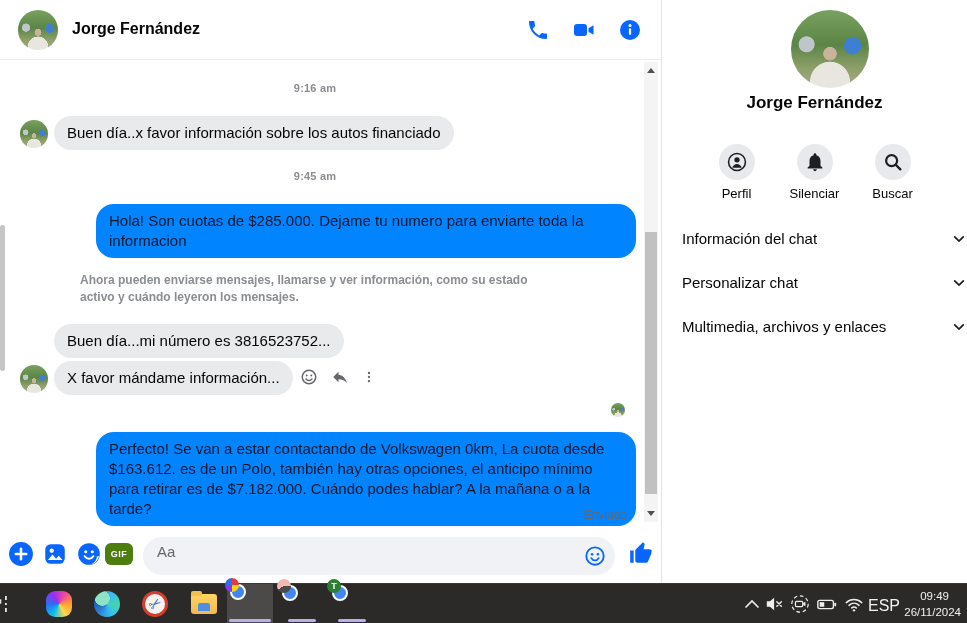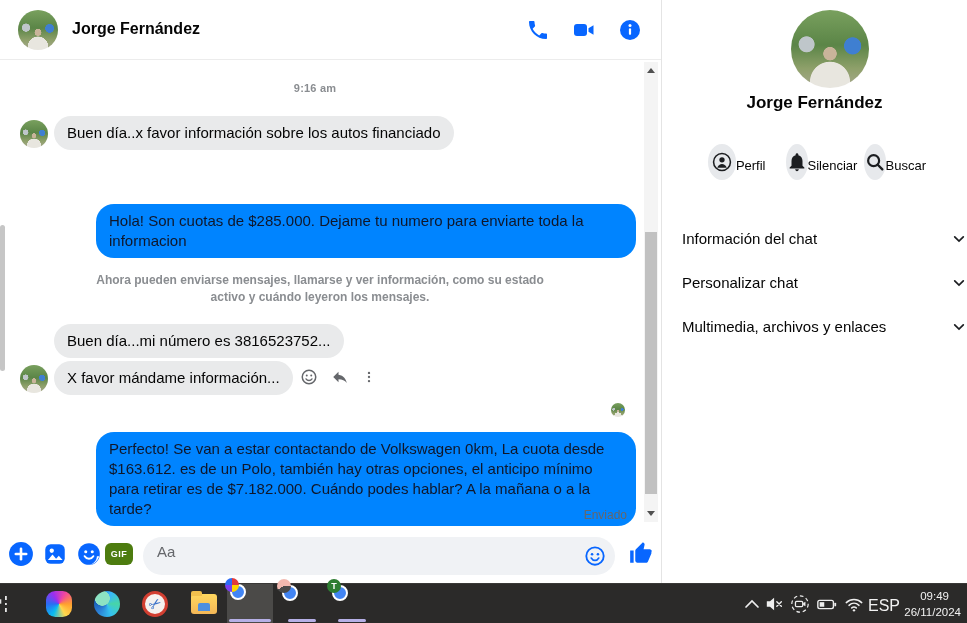--- a/index.html
+++ b/index.html
@@ -25,21 +25,21 @@
   .hdr-actions { position:absolute; right:19px; top:18px; display:flex; gap:22px; }
   .hdr-actions .icon-btn { width:24px; height:24px; cursor:pointer; }
 
   
   .messages { position:absolute; left:0; top:60px; width:661px; height:470px; background:#fff; }
   .ts { position:absolute; left:0; width:630px; text-align:center; font-size:11px; color:#8a8d91; font-weight:bold; letter-spacing:.2px; }
   .bubble { position:absolute; padding:7px 13px; font-size:15px; line-height:20px; border-radius:18px; max-width:540px; }
   .bubble.in  { background:#e9eaeb; color:#050505; }
   .bubble.out { background:#0084ff; color:#0f172a; }
   .msg-avatar { position:absolute; width:28px; height:28px; border-radius:50%; }
-  .sysnote { position:absolute; left:80px; width:480px; text-align:center; font-size:12px; line-height:17px; color:#8a8d91; font-weight:bold; }
+  .sysnote { position:absolute; left:80px; width:480px; font-size:12px; line-height:17px; color:#8a8d91; font-weight:bold; }
   .msg-actions { position:absolute; display:flex; align-items:center; gap:13px; }
   .msg-actions span { width:18px; height:18px; display:block; cursor:pointer; }
   .seen-avatar { position:absolute; width:14px; height:14px; border-radius:50%; }
   .delivery { position:absolute; font-size:12px; color:#65676b; }
 
   
   .chat-scrollbar { position:absolute; left:644px; top:62px; width:14px; height:460px; background:#f4f4f4; }
   .sb-arrow-up, .sb-arrow-down { position:absolute; left:3px; width:0; height:0; border-left:4px solid transparent; border-right:4px solid transparent; cursor:pointer; }
   .sb-arrow-up { top:6px; border-bottom:5px solid #505050; }
   .sb-arrow-down { bottom:6px; border-top:5px solid #505050; }
@@ -54,21 +54,21 @@
   .input-pill { position:absolute; left:143px; top:7px; width:472px; height:38px; background:#f0f2f5; border-radius:19px; }
   .input-pill input { position:absolute; left:14px; top:0; width:400px; height:28px; border:none; outline:none; background:transparent; font-size:15px; color:#050505; font-family:inherit; }
   .input-pill input::placeholder { color:#65676b; opacity:1; }
   .pill-emoji { position:absolute; right:9px; top:8px; width:22px; height:22px; cursor:pointer; }
   .like-btn { position:absolute; left:628px; top:10px; width:26px; height:26px; cursor:pointer; }
 
   
   .big-avatar { position:absolute; left:129px; top:10px; width:78px; height:78px; border-radius:50%; }
   .panel-name { position:absolute; left:0; top:93px; width:100%; text-align:center; font-size:17px; font-weight:bold; color:#050505; }
   .actions-row { position:absolute; left:0; top:144px; width:100%; display:flex; justify-content:center; gap:20px; }
-  .action-item { width:58px; display:flex; flex-direction:row; align-items:center; cursor:pointer; }
+  .action-item { width:58px; display:flex; flex-direction:column; align-items:center; cursor:pointer; }
   .action-circle { width:36px; height:36px; border-radius:50%; background:#e7e9ec; display:flex; align-items:center; justify-content:center; }
   .action-label { margin-top:6px; font-size:13px; color:#050505; }
   .panel-menu { position:absolute; left:0; top:217px; width:100%; }
   .menu-item { position:relative; height:44px; line-height:44px; padding-left:20px; font-size:15px; color:#050505; cursor:pointer; }
   .menu-item .chev { position:absolute; right:2px; top:16px; width:12px; height:12px; }
 
   
   .taskbar { position:absolute; left:0; top:583px; width:967px; height:40px; background:#2b2a29; border-top:1px solid #3a3937; }
   .tb-icon { position:absolute; top:7px; width:26px; height:26px; cursor:pointer; }
   .active-cell { position:absolute; left:227px; top:0; width:46px; height:40px; background:#4b4a48; }
@@ -125,20 +125,21 @@
   </div>
 
   <div class="messages">
     <div class="edge-strip"></div>
 
     <div class="ts" style="top:22px;">9:16 am</div>
 
     <div class="msg-avatar avatar-photo" style="left:20px; top:60px;"></div>
     <div class="bubble in" style="left:54px; top:56px;">Buen día..x favor información sobre los autos financiado</div>
 
+    <div class="ts" style="top:110px;">9:45 am</div>
 
     <div class="bubble out" style="right:25px; top:144px;">Hola! Son cuotas de $285.000. Dejame tu numero para enviarte toda la informacion</div>
 
     <div class="sysnote" style="top:212px;">Ahora pueden enviarse mensajes, llamarse y ver información, como su estado activo y cuándo leyeron los mensajes.</div>
 
     <div class="bubble in" style="left:54px; top:264px;">Buen día...mi número es 3816523752...</div>
 
     <div class="msg-avatar avatar-photo" style="left:20px; top:305px;"></div>
     <div class="bubble in" style="left:54px; top:301px;">X favor mándame información...</div>
 

